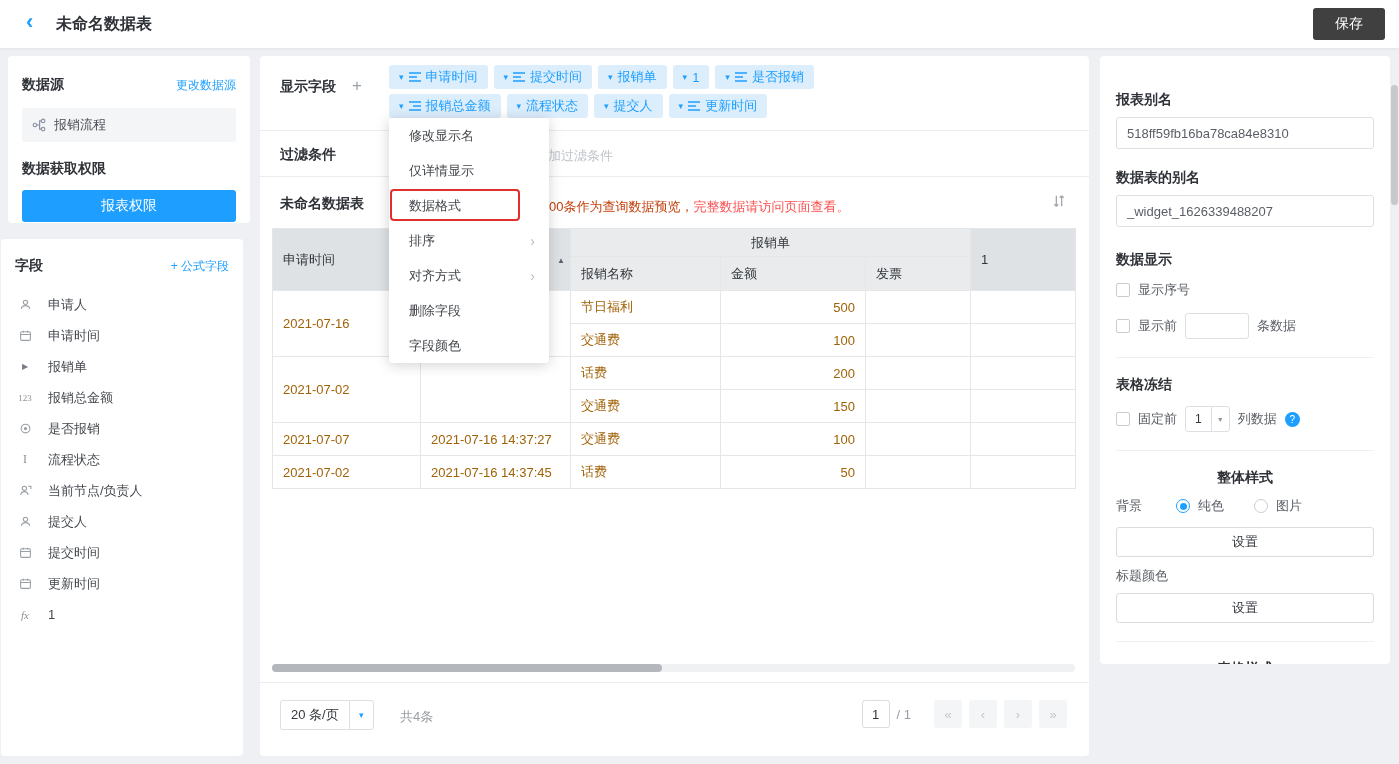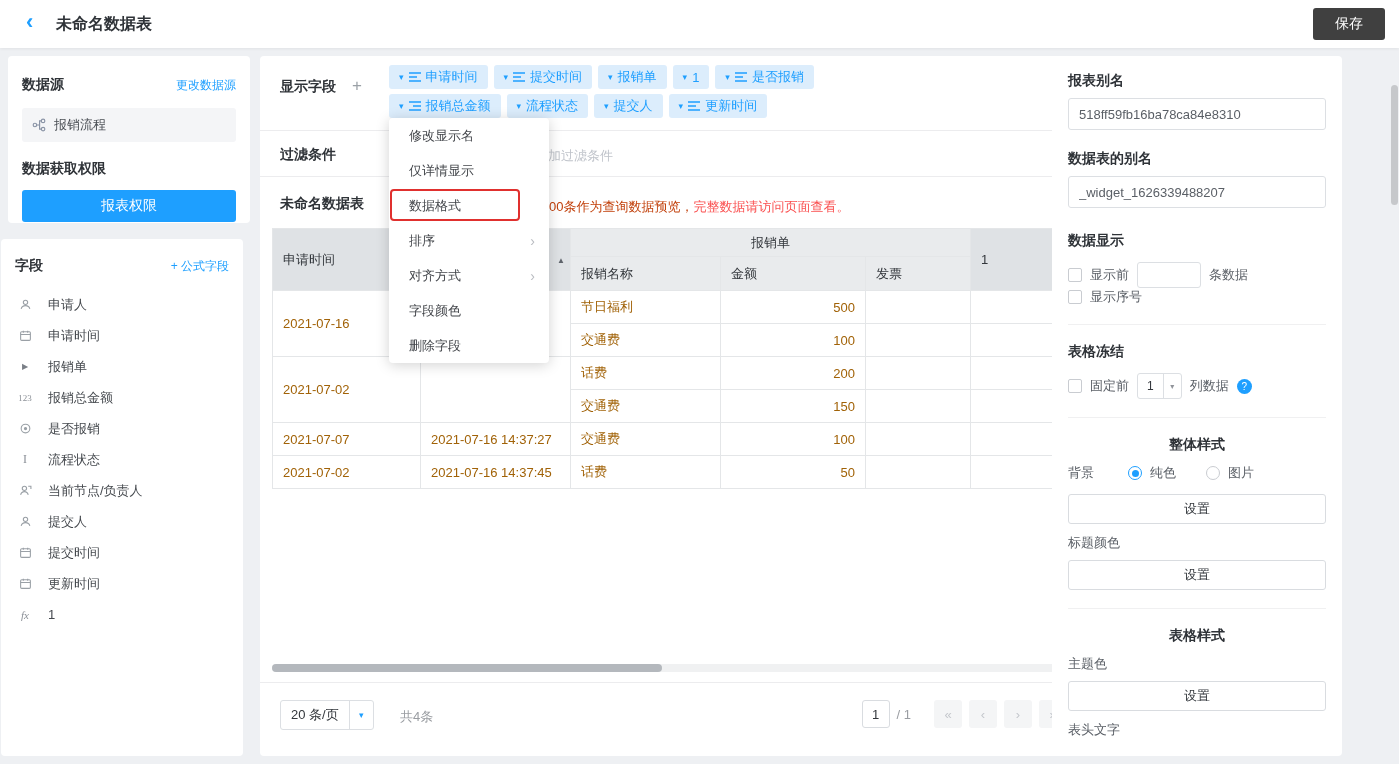--- a/index.html
+++ b/index.html
@@ -101,21 +101,21 @@
   .cmenu { position:absolute; left:389px; top:118px; width:160px; background:#fff; border-radius:4px;
            box-shadow:0 2px 14px rgba(0,0,0,.18); z-index:40; }
   .cm-item { height:35px; display:flex; align-items:center; justify-content:space-between;
              padding:0 14px 0 20px; font-size:13px; color:#43464b; cursor:pointer; position:relative; }
   .cm-arrow { color:#b9bcc1; font-size:14px; }
   .cm-check { color:#1e9fff; font-size:13px; }
   .red-frame { position:absolute; left:1px; top:1px; width:130px; height:32px;
                border:2px solid #e0302e; border-radius:4px; pointer-events:none; }
 
   
-  .c-right { left:1052px; top:56px; width:290px; height:700px; padding:16px 16px; overflow:hidden; }
+  .c-right { left:1100px; top:56px; width:290px; height:608px; padding:35px 16px; overflow:hidden; }
   .rp-title { font-size:14px; font-weight:bold; color:#2f3338; height:16px; }
   .rp-sub { font-size:13px; color:#5a5f66; }
   .rp-input { width:100%; height:32px; border:1px solid #dcdfe3; border-radius:3px; padding:0 10px;
               font-size:13px; color:#5a5f66; font-family:inherit; background:#fff; }
   .rp-row { display:flex; align-items:center; gap:8px; }
   .cb { width:14px; height:14px; border:1px solid #c9ccd1; border-radius:2px; background:#fff;
         display:inline-block; flex:none; cursor:pointer; }
   .mini-input { width:64px; height:26px; border:1px solid #dcdfe3; border-radius:3px; font-family:inherit; }
   .mini-select { height:26px; border:1px solid #dcdfe3; border-radius:3px; display:inline-flex;
                  align-items:center; cursor:pointer; background:#fff; }
@@ -463,44 +463,44 @@
     </div>
     <div class="cm-item">
       <span>排序</span>
       <span class="cm-arrow">›</span>
     </div>
     <div class="cm-item">
       <span>对齐方式</span>
       <span class="cm-arrow">›</span>
     </div>
     <div class="cm-item">
+        <span>删除字段</span>
+      </div>
+    <div class="cm-item">
         <span>字段颜色</span>
-      </div>
-    <div class="cm-item">
-        <span>删除字段</span>
       </div>
   </div>
 
   <div class="card c-right">
     <div class="rp-title mb10">报表别名</div>
     <input class="rp-input mb20" value="518ff59fb16ba78ca84e8310" style="">
 
     <div class="rp-title mb10">数据表的别名</div>
     <input class="rp-input mb24" value="_widget_1626339488207" style="">
 
     <div class="rp-title mb14">数据显示</div>
+    <div class="rp-row mb14">
+      <span class="cb"></span>
+      <span class="rp-sub">显示序号</span>
+    </div>
     <div class="rp-row">
       <span class="cb"></span>
       <span class="rp-sub">显示前</span>
       <input class="mini-input" style="">
       <span class="rp-sub">条数据</span>
-    </div>
-    <div class="rp-row mb14">
-      <span class="cb"></span>
-      <span class="rp-sub">显示序号</span>
     </div>
 
     <div class="rp-hr"></div>
 
     <div class="rp-title mb14">表格冻结</div>
     <div class="rp-row">
       <span class="cb"></span>
       <span class="rp-sub">固定前</span>
       <span class="mini-select">
         <span class="ms-text">1</span>

